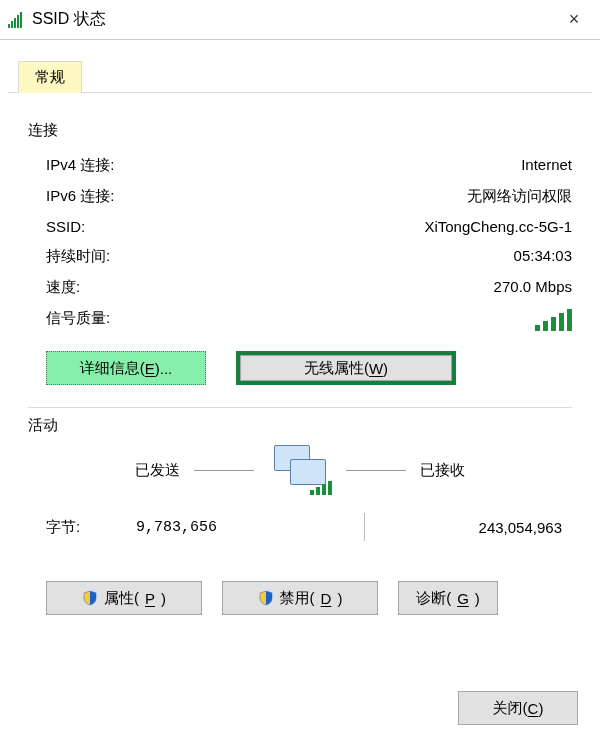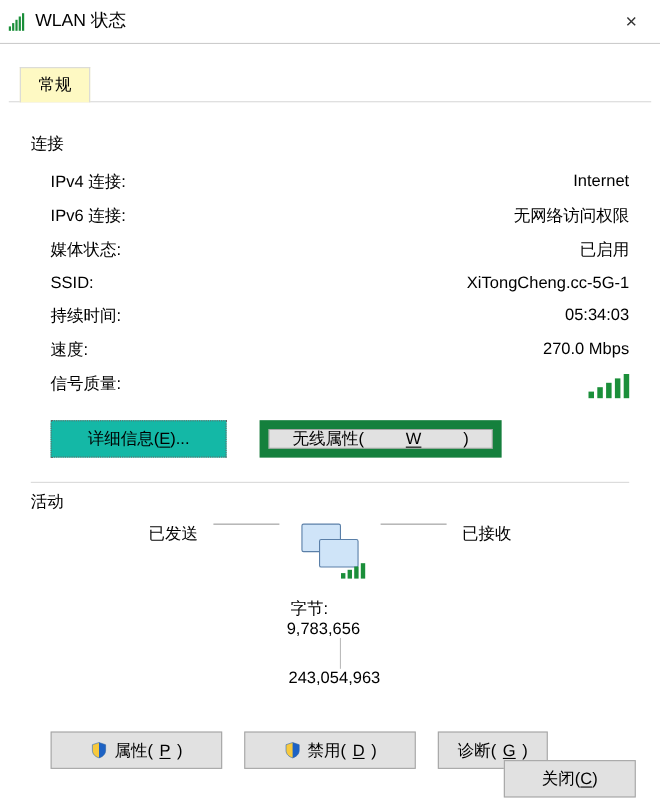--- a/index.html
+++ b/index.html
@@ -71,55 +71,55 @@
   .btn {
     height: 34px;
     border: 1px solid #a5a5a5;
     background: #e1e1e1;
     font-size: 15px;
     display:flex; align-items:center; justify-content:center;
     padding: 0 10px;
     cursor: default;
     user-select:none;
   }
-  .btn.dotted { border: 1px dotted #666; background:#14b8a6;text-align:right; }
-  .btn.highlight { border: 8px solid #15803d; box-shadow: 0 0 0 1px #a5a5a5 inset; gap: 38px; }
+  .btn.dotted { border: 1px dotted #666; background:#86efac;text-align:right; }
+  .btn.highlight { border: 4px solid #15803d; box-shadow: 0 0 0 1px #a5a5a5 inset; }
   .btn.wide1 { width: 160px; }
   .btn.wide2 { width: 220px; }
   hr.sep {
     border:none; border-top:1px solid #d9d9d9; margin: 22px 0 8px 0;
   }
   .activity {
     margin-top: 4px;
   }
   .netgraphic {
-    display:flex; align-items:flex-start; justify-content:center; gap: 14px;
+    display:flex; align-items:center; justify-content:center; gap: 14px;
     margin: 10px 0 6px 0;
   }
   .netgraphic .lbl { font-size:15px; }
   .netgraphic .dash { width:60px; border-top:1px solid #9a9a9a; }
   .pc-icon {
     width:64px; height:50px; position:relative;
   }
   .pc-icon .mon {
     position:absolute; width:36px; height:26px; background:#cfe4f8;
     border:1px solid #5a7fa8; border-radius:2px;
   }
   .pc-icon .mon.a { left:6px; top:0; }
   .pc-icon .mon.b { left:22px; top:14px; }
   .pc-icon .sig {
     position:absolute; right:0; bottom:0;
     display:flex; align-items:flex-end;
   }
   .pc-icon .sig span { width:4px; margin-left:2px; background:#1b8f3a; display:inline-block; }
   .bytesrow {
-    display:flex; align-items:center; margin: 18px 0 0 18px; flex-direction: column;
+    display:flex; align-items:center; margin: 18px 0 0 18px;
   }
   .bytesrow .lab { width:90px; }
-  .bytesrow .sent { flex:1; text-align:center; padding-right:30px; }
+  .bytesrow .sent { flex:1; text-align:left; padding-right:30px;font-family:Liberation Mono, monospace; }
   .bytesrow .vline { width:1px; height:28px; background:#bbb; }
   .bytesrow .recv { flex:1; text-align:right; padding-right:10px; }
   .bottom-btns {
     display:flex; gap:20px; margin: 40px 0 0 18px;
   }
   .btn-shield {
     height:34px; width:156px;
     border:1px solid #a5a5a5; background:#e1e1e1;
     display:flex; align-items:center; justify-content:center;
     font-size:15px; gap:6px;
@@ -137,42 +137,38 @@
 <body>
 
 <div class="titlebar">
   <span class="sig-icon">
     <span style="height:4px"></span>
       <span style="height:7px"></span>
       <span style="height:10px"></span>
       <span style="height:13px"></span>
       <span style="height:16px"></span>
   </span>
-  <span class="title">WLAN 状态</span>
+  <span class="title">SSID 状态</span>
   <div class="close">×</div>
 </div>
 
 <div class="tabstrip">
   <div class="tab">常规</div>
 </div>
 
 <div class="content">
   <div class="section-title">连接</div>
 
   <div class="row">
     <span class="label">IPv4 连接:</span>
     <span class="value">Internet</span>
   </div>
   <div class="row">
     <span class="label">IPv6 连接:</span>
     <span class="value">无网络访问权限</span>
-  </div>
-  <div class="row">
-    <span class="label">媒体状态:</span>
-    <span class="value">已启用</span>
   </div>
   <div class="row">
     <span class="label">SSID:</span>
     <span class="value">XiTongCheng.cc-5G-1</span>
   </div>
   <div class="row">
     <span class="label">持续时间:</span>
     <span class="value">05:34:03</span>
   </div>
   <div class="row">

